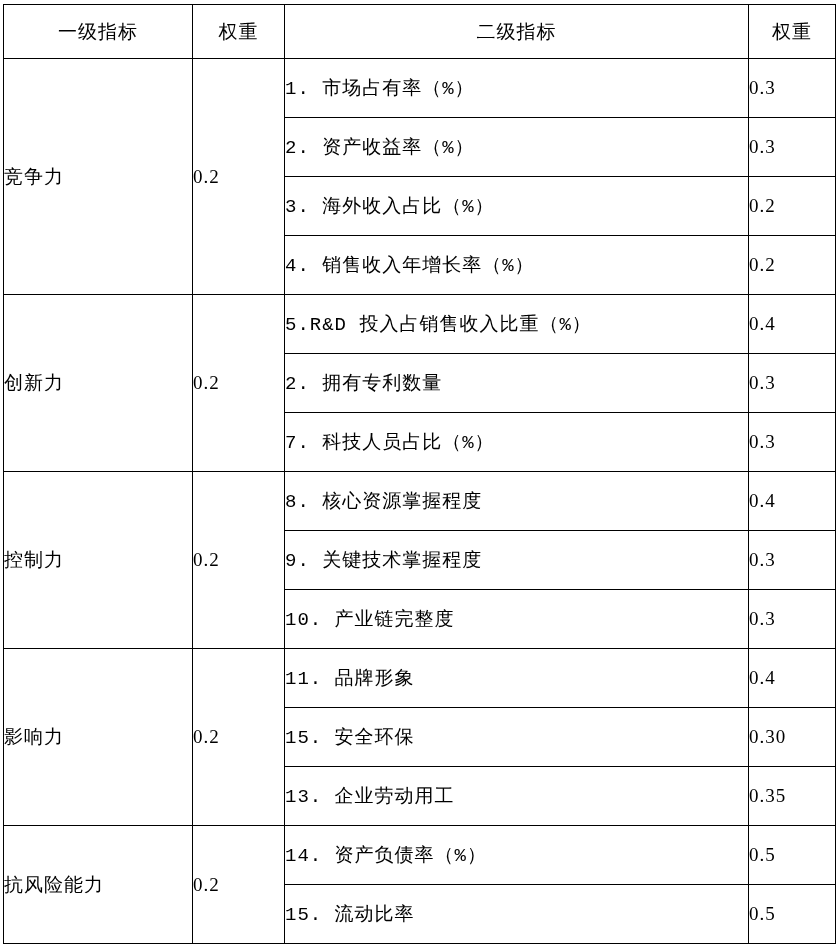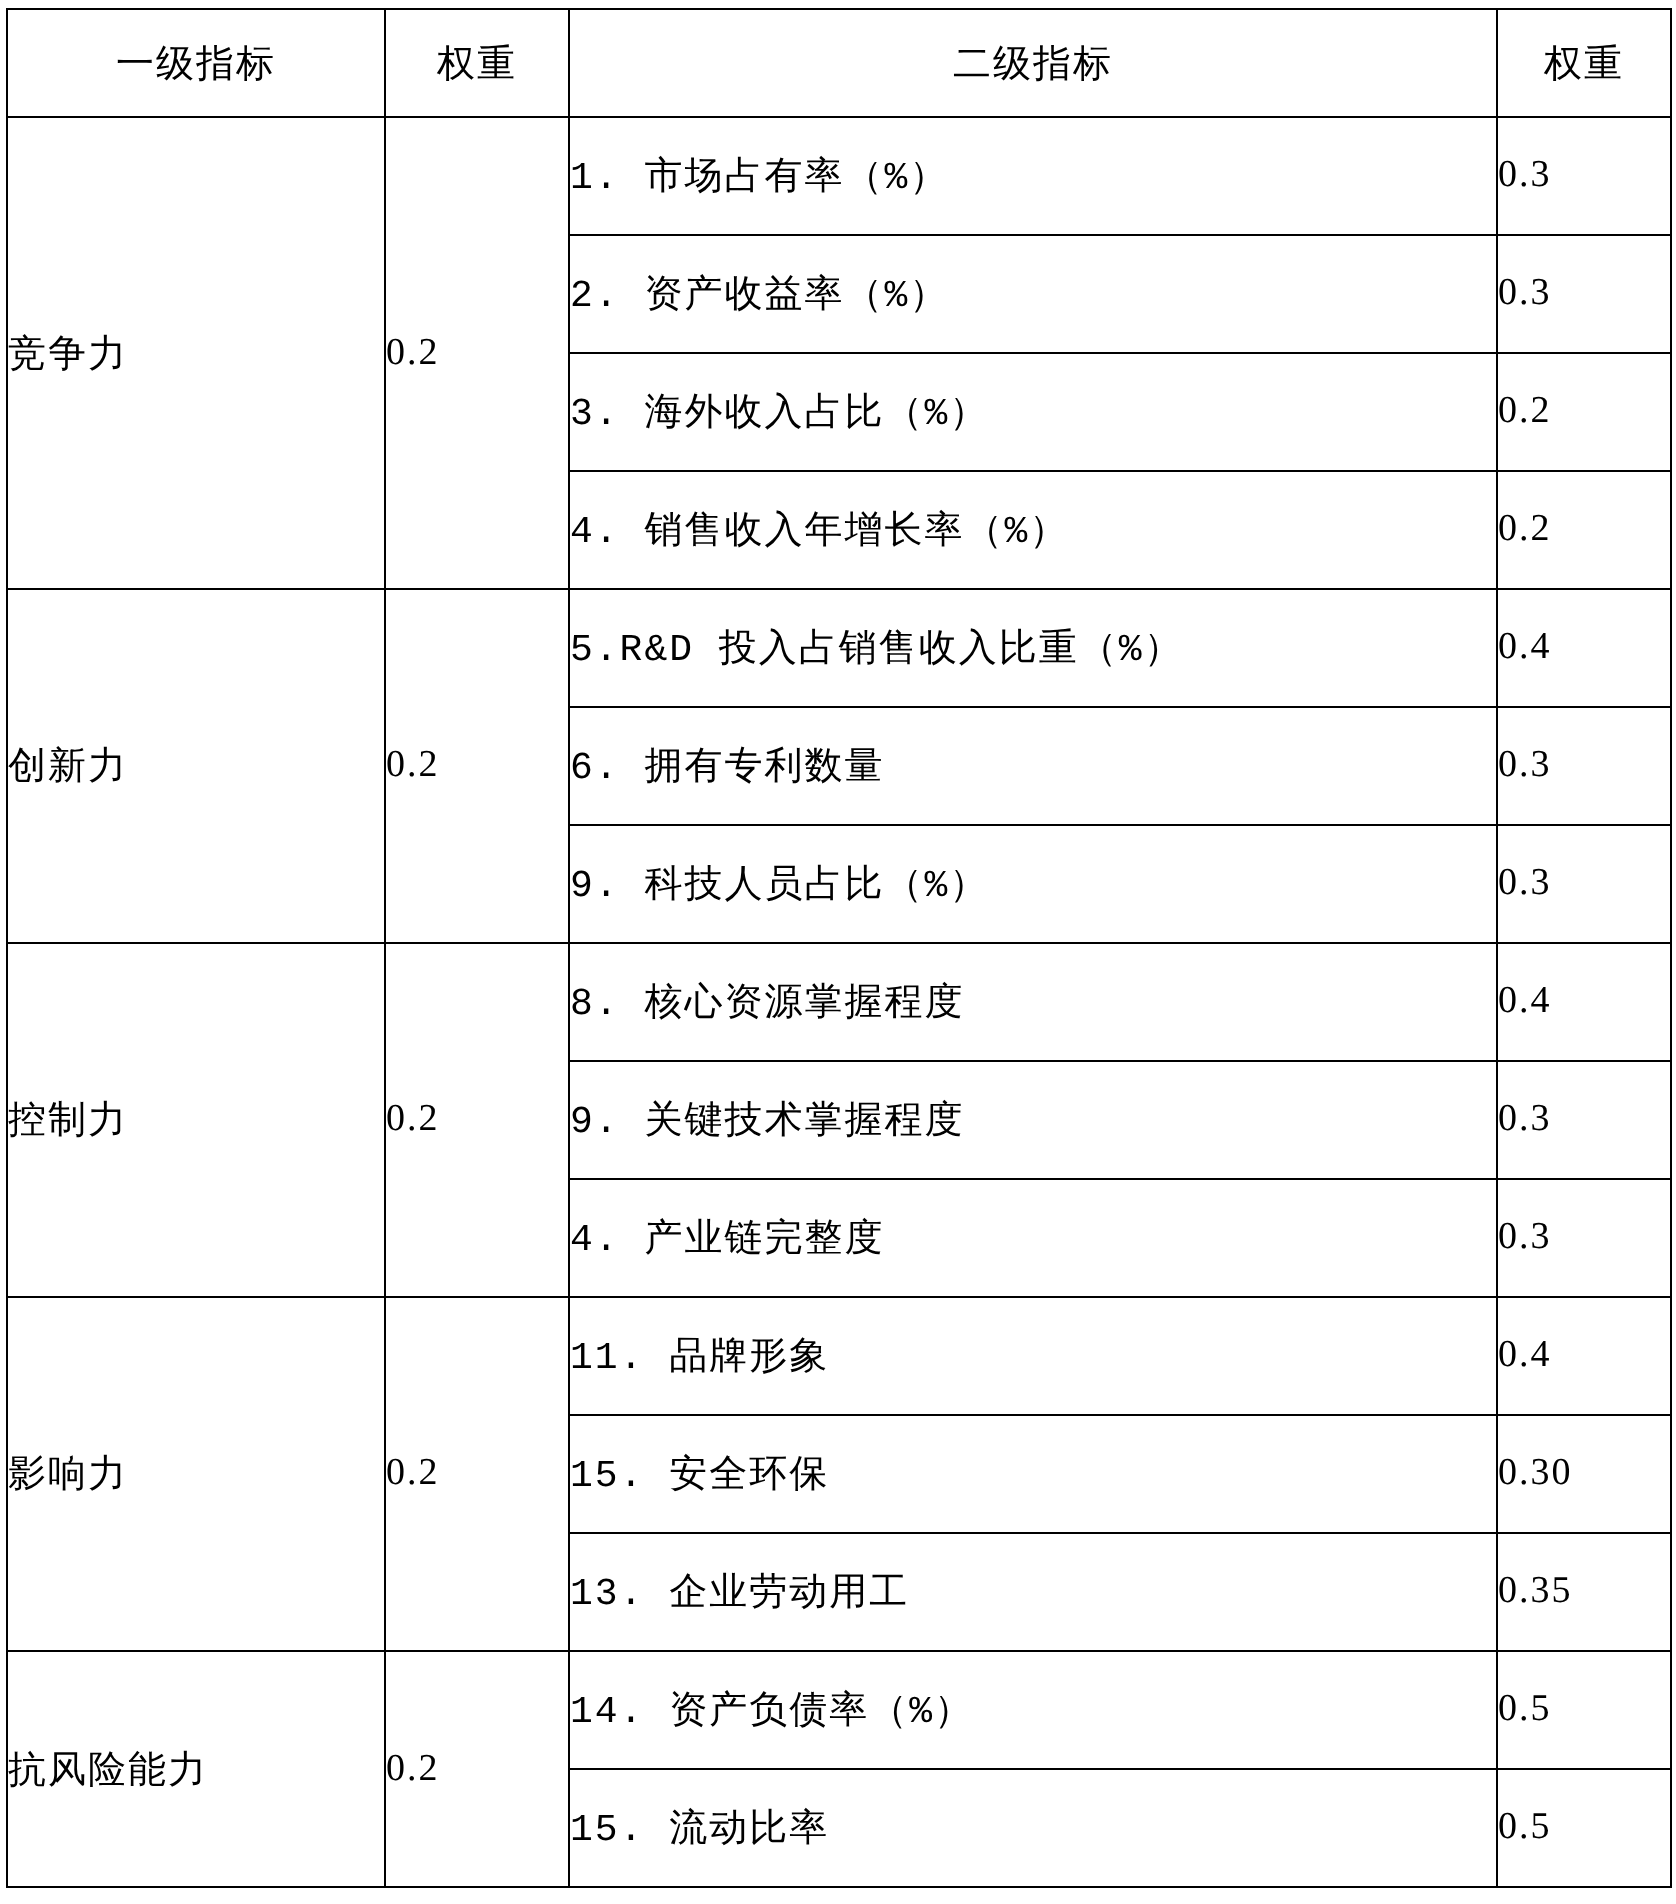--- a/index.html
+++ b/index.html
@@ -103,40 +103,40 @@
         <td class="subweight-cell">0.2</td>
       </tr>
 
       <tr>
         <td class="cat-cell" rowspan="3">创新力</td>
         <td class="weight-cell" rowspan="3">0.2</td>
         <td class="sub-cell">5.R&amp;D 投入占销售收入比重（%）</td>
         <td class="subweight-cell">0.4</td>
       </tr>
       <tr>
-        <td class="sub-cell">6. 拥有专利数量</td>
+        <td class="sub-cell">2. 拥有专利数量</td>
         <td class="subweight-cell">0.3</td>
       </tr>
       <tr>
-        <td class="sub-cell">9. 科技人员占比（%）</td>
+        <td class="sub-cell">7. 科技人员占比（%）</td>
         <td class="subweight-cell">0.3</td>
       </tr>
 
       <tr>
         <td class="cat-cell" rowspan="3">控制力</td>
         <td class="weight-cell" rowspan="3">0.2</td>
         <td class="sub-cell">8. 核心资源掌握程度</td>
         <td class="subweight-cell">0.4</td>
       </tr>
       <tr>
         <td class="sub-cell">9. 关键技术掌握程度</td>
         <td class="subweight-cell">0.3</td>
       </tr>
       <tr>
-        <td class="sub-cell">4. 产业链完整度</td>
+        <td class="sub-cell">10. 产业链完整度</td>
         <td class="subweight-cell">0.3</td>
       </tr>
 
       <tr>
         <td class="cat-cell" rowspan="3">影响力</td>
         <td class="weight-cell" rowspan="3">0.2</td>
         <td class="sub-cell">11. 品牌形象</td>
         <td class="subweight-cell">0.4</td>
       </tr>
       <tr>

